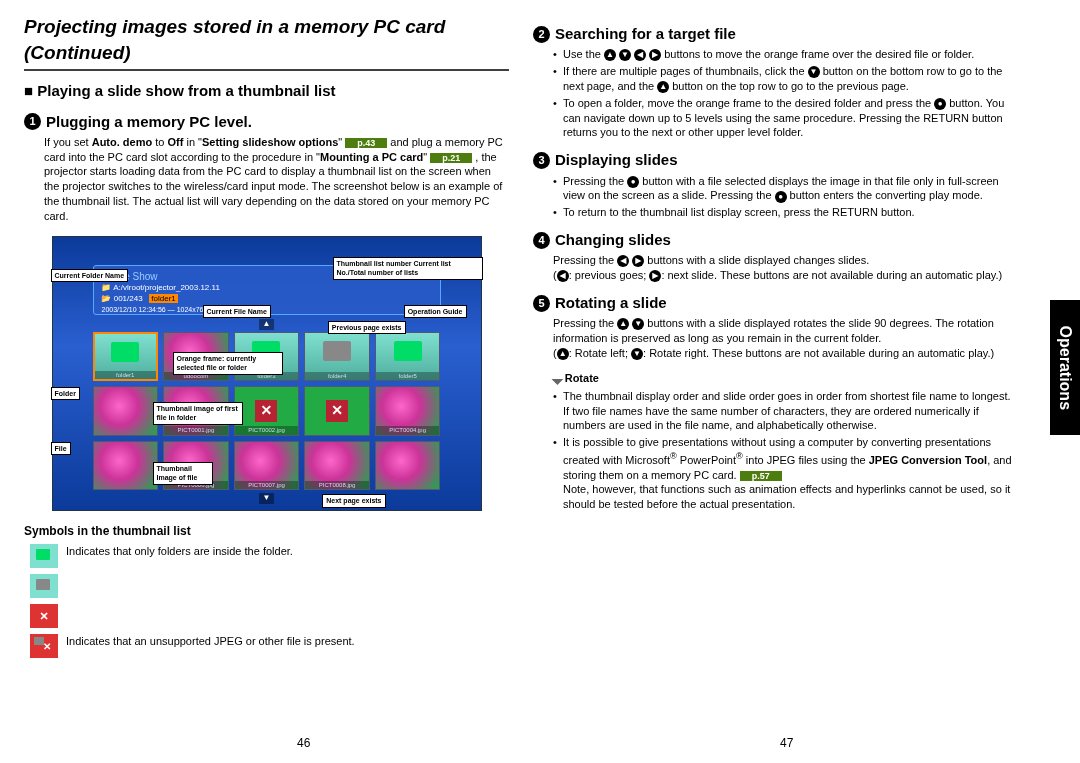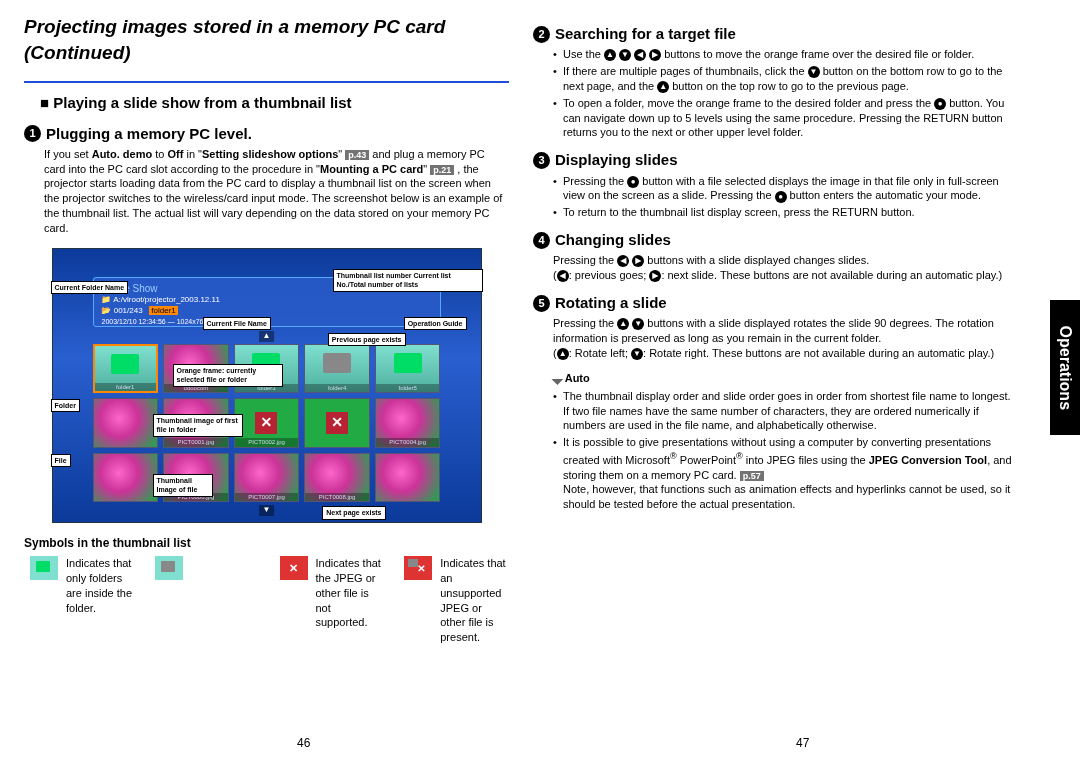--- a/index.html
+++ b/index.html
@@ -1,63 +1,63 @@
 <!DOCTYPE html>
 <html><head>
 <meta charset="utf-8">
 <style>
   * { margin:0; padding:0; box-sizing:border-box; }
   body { background:#fff; font-family:Arial,Helvetica,sans-serif; font-size:11px; color:#000; line-height:1.35; width:1080px; height:763px; position:relative; }
   .page { display:flex; padding:14px 24px 0 24px; }
   .col { flex:1; padding:0 12px; position:relative; }
   .col:first-child { padding-left:0; }
   .col:last-child { padding-right:38px; }
-  h1.title { font-size:19px; font-style:italic; font-weight:bold; border-bottom:2px solid #1d4ed8; padding-bottom:16px; margin-bottom:10px; }
-  h2.sub { font-size:15px; font-weight:bold; margin:4px 16px 2px; }
+  h1.title { font-size:19px; font-style:italic; font-weight:bold; border-bottom:2px solid #404040; padding-bottom:4px; margin-bottom:10px; }
+  h2.sub { font-size:15px; font-weight:bold; margin:4px 0 2px; }
   h3.num { font-size:15px; font-weight:bold; margin:10px 0 3px; display:flex; align-items:center; }
   .circ { display:inline-flex; width:17px; height:17px; border-radius:50%; background:#000; color:#fff; font-size:11px; font-weight:bold; align-items:center; justify-content:center; margin-right:5px; font-style:normal; }
   p, li { font-size:11px; }
   .indent { padding-left:20px; }
-  .ref { background:#737373; color:#fff; font-size:9px; padding:0 3px; font-weight:bold; }
+  .ref { background:#4d7c0f; color:#fff; font-size:9px; padding:0 12px; font-weight:bold; }
   ul.b { list-style:none; padding-left:20px; }
   ul.b li { position:relative; padding-left:10px; margin-bottom:2px; }
   ul.b li:before { content:"•"; position:absolute; left:0; }
   .btn { display:inline-flex; width:12px; height:12px; border-radius:50%; background:#000; color:#fff; font-size:8px; align-items:center; justify-content:center; vertical-align:middle; line-height:1; }
   .notes-h { font-size:11px; font-weight:bold; margin:10px 0 3px 20px; }
   .notes-h:before { content:"◣"; color:#666; margin-right:4px; font-size:10px; transform:rotate(-45deg); display:inline-block; }
 
   
   .tab-side { position:absolute; right:0; top:300px; width:30px; height:135px; background:#000; color:#fff; display:flex; align-items:center; justify-content:center; }
   .tab-side span { transform:rotate(90deg); font-size:16px; font-weight:bold; white-space:nowrap; }
 
   
   .pnum { position:absolute; bottom:12px; font-size:12px; }
   .pnum.l { left:297px; }
-  .pnum.r { left:796px;margin-top:20px; }
+  .pnum.r { left:780px;margin-top:20px; }
 
   
   .shot { width:430px; height:275px; margin:12px auto 12px; background:linear-gradient(180deg,#0b3a9a,#2a5fd0 40%,#0b3a9a); position:relative; border:1px solid #234; }
   .header-strip { position:absolute; top:28px; left:40px; right:40px; height:50px; background:rgba(40,90,200,.9); border:1px solid #5af; border-radius:3px; padding:4px 8px; font-size:8px; color:#fff; }
   .header-strip .ttl { color:#9cf; font-size:10px; }
   .grid { position:absolute; top:95px; left:40px; right:40px; bottom:20px; display:grid; grid-template-columns:repeat(5,1fr); grid-template-rows:repeat(3,1fr); gap:5px; }
   .cell { background:#334; border:1px solid #557; position:relative; overflow:hidden; }
   .cell.sel { border:2px solid #ff8800; }
   .cell.folder { background:linear-gradient(#7fe0d0,#4fb0a0); }
   .cell.folder:before { content:""; position:absolute; top:8px; left:50%; transform:translateX(-50%); width:28px; height:20px; background:#0d6; border-radius:2px; }
   .cell.folder.grey:before { background:#888; }
   .cell.img { background:radial-gradient(circle at 40% 40%, #f6c 0%, #c39 40%, #395 90%); }
   .cell.x { background:#2a4; }
   .cell.x:after { content:"✕"; position:absolute; inset:0; display:flex; align-items:center; justify-content:center; color:#fff; background:rgba(200,20,50,.9); width:22px; height:22px; margin:auto; font-size:14px; font-weight:bold; }
   .cell .cap { position:absolute; bottom:0; left:0; right:0; font-size:6px; color:#cde; text-align:center; background:rgba(0,0,0,.3); }
   .callout { position:absolute; background:#fff; border:1px solid #000; font-size:7px; padding:1px 3px; font-weight:bold; white-space:nowrap; z-index:5; }
   .navex { position:absolute; font-size:8px; color:#fff; background:rgba(0,0,0,.4); padding:0 4px; }
 
   
   .legend-h { font-size:12px; font-weight:bold; margin:8px 0 5px; }
-  .legend { display:grid; grid-template-columns:1fr 1fr 1fr 1fr; gap:6px 20px; padding-left:6px; }
+  .legend { display:grid; grid-template-columns:1fr; gap:6px 20px; padding-left:6px; }
   .lg-row { display:flex; align-items:flex-start; gap:8px; }
   .ico { width:28px; height:24px; flex-shrink:0; position:relative; }
   .ico.fg { background:#7fe0d0; }
   .ico.fg:after { content:""; position:absolute; left:6px; top:5px; width:14px; height:11px; background:#0d6; border-radius:1px; }
   .ico.fgr:after { background:#888; }
   .ico.xp { background:#d33; }
   .ico.xp:after { content:"✕"; color:#fff; position:absolute; inset:0; display:flex; align-items:center; justify-content:center; font-weight:bold; }
   .ico.xg { background:#d33; }
   .ico.xg:before { content:""; position:absolute; left:4px; top:3px; width:10px; height:8px; background:#888; }
   .ico.xg:after { content:"✕"; color:#fff; position:absolute; left:13px; top:6px; font-size:10px; font-weight:bold; }
@@ -157,21 +157,20 @@
     <div class="legend">
       <div class="lg-row">
           <div class="ico fg"></div>
           <div>Indicates that only folders are inside the folder.</div>
         </div>
       <div class="lg-row">
           <div class="ico fg fgr"></div>
         </div>
       <div class="lg-row">
           <div class="ico xp"></div>
-          <div>Indicates that the JPEG or other file is not supported.</div>
         </div>
       <div class="lg-row">
           <div class="ico xg"></div>
           <div>Indicates that an unsupported JPEG or other file is present.</div>
         </div>
     </div>
   </div>
 
   <div class="col">
     <h3 class="num">
@@ -182,21 +181,21 @@
       <li><span>Use the </span><span class="btn">▲</span> <span class="btn">▼</span> <span class="btn">◀</span> <span class="btn">▶</span><span> buttons to move the orange frame over the desired file or folder.</span></li>
       <li><span>If there are multiple pages of thumbnails, click the </span><span class="btn">▼</span><span> button on the bottom row to go to the next page, and the </span><span class="btn">▲</span><span> button on the top row to go to the previous page.</span></li>
       <li><span>To open a folder, move the orange frame to the desired folder and press the </span><span class="btn">●</span><span> button. You can navigate down up to 5 levels using the same procedure. Pressing the RETURN button returns you to the next or other upper level folder.</span></li>
     </ul>
 
     <h3 class="num">
         <span class="circ">3</span>
         <span>Displaying slides</span>
       </h3>
     <ul class="b">
-      <li><span>Pressing the </span><span class="btn">●</span><span> button with a file selected displays the image in that file only in full-screen view on the screen as a slide. Pressing the </span><span class="btn">●</span><span> button enters the automatic your mode.</span></li>
+      <li><span>Pressing the </span><span class="btn">●</span><span> button with a file selected displays the image in that file only in full-screen view on the screen as a slide. Pressing the </span><span class="btn">●</span><span> button enters the converting play mode.</span></li>
       <li>To return to the thumbnail list display screen, press the RETURN button.</li>
     </ul>
 
     <h3 class="num">
         <span class="circ">4</span>
         <span>Changing slides</span>
       </h3>
     <p class="indent">
       <span>Pressing the </span><span class="btn">◀</span> <span class="btn">▶</span><span> buttons with a slide displayed changes slides.</span><br>
       <span>(</span><span class="btn">◀</span><span>: previous goes; </span><span class="btn">▶</span><span>: next slide. These buttons are not available during an automatic play.)</span>
@@ -204,21 +203,21 @@
 
     <h3 class="num">
         <span class="circ">5</span>
         <span>Rotating a slide</span>
       </h3>
     <p class="indent">
       <span>Pressing the </span><span class="btn">▲</span> <span class="btn">▼</span><span> buttons with a slide displayed rotates the slide 90 degrees. The rotation information is preserved as long as you remain in the current folder.</span><br>
       <span>(</span><span class="btn">▲</span><span>: Rotate left; </span><span class="btn">▼</span><span>: Rotate right. These buttons are not available during an automatic play.)</span>
     </p>
 
-    <div class="notes-h">Auto</div>
+    <div class="notes-h">Rotate</div>
     <ul class="b">
       <li>The thumbnail display order and slide order goes in order from shortest file name to longest. If two file names have the same number of characters, they are ordered numerically if numbers are used in the file name, and alphabetically otherwise.</li>
       <li><span>It is possible to give presentations without using a computer by converting presentations created with Microsoft</span><sup>®</sup><span> PowerPoint</span><sup>®</sup><span> into JPEG files using the </span><b>JPEG Conversion Tool</b><span>, and storing them on a memory PC card. </span><span class="ref">p.57</span><br><span>Note, however, that functions such as animation effects and hyperlinks cannot be used, so it should be tested before the actual presentation.</span></li>
     </ul>
   </div>
 </div>
 
 <div class="pnum l">46</div>
 <div class="pnum r">47</div>
 

